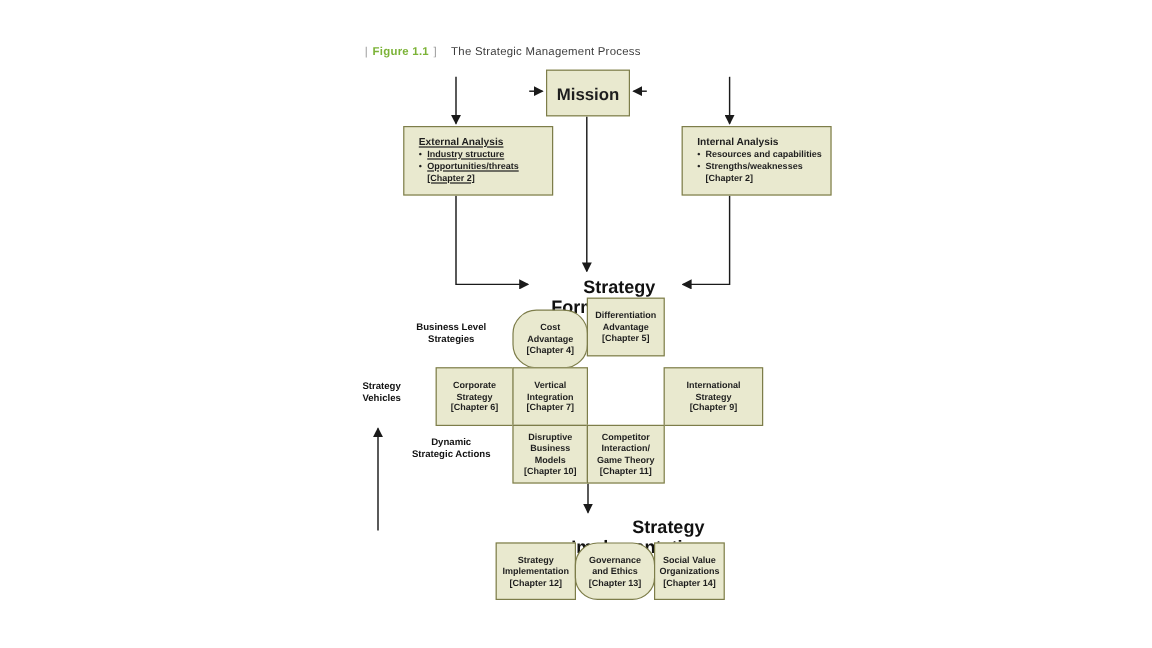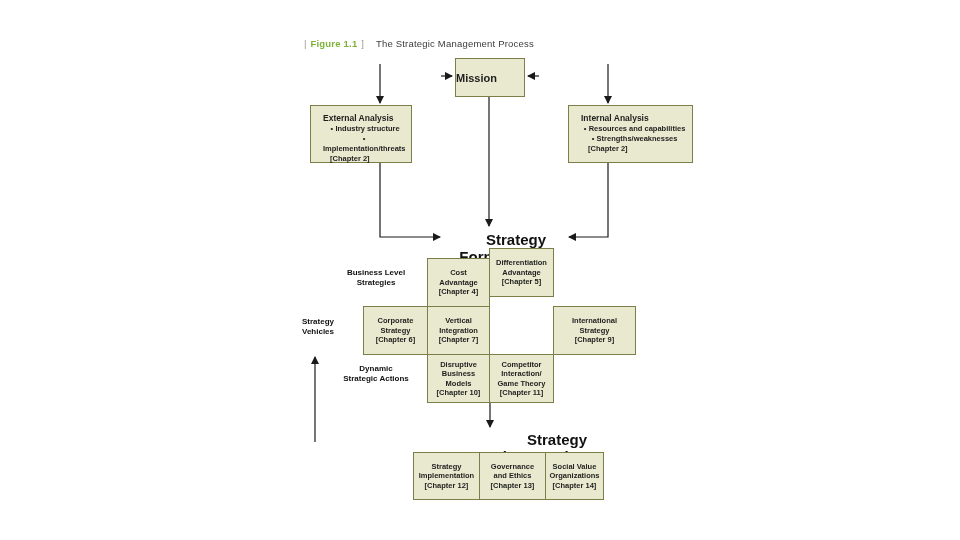--- a/index.html
+++ b/index.html
@@ -14,25 +14,25 @@
   .fig-title .bracket { color:var(--bracket-gray,#9a9a9a); font-weight:normal; margin:0 1px; }
   .fig-title .fig-label { color:var(--figure-green,#7cb338); font-weight:bold; }
   .fig-title .fig-name { margin-left:8px; color:#3c3c3c; }
 
   .box {
     position:absolute; box-sizing:border-box;
     background:var(--box-fill,#e9e9cf);
     border:1px solid var(--box-border,#7d7d4a);
     color:#1e1e1e;
   }
-  .mission { display:flex; align-items:center; 
-    font-size:11px; font-weight:bold; }
+  .mission { display:flex; align-items:center; justify-content:center;
+    font-size:14px; font-weight:bold; }
   .analysis { padding:7px 6px 0 12px; font-size:7.5px; line-height:10px; }
   .a-title { font-size:8.5px; font-weight:bold; margin-bottom:1px; }
-  .a-bullet { font-weight:bold;text-align:center; }
+  .a-bullet { font-weight:bold; }
   .a-bullet .dot { display:inline-block; width:7px; }
   .a-chap { font-weight:bold; padding-left:7px; }
 
   .cell { display:flex; align-items:center; justify-content:center; text-align:center;
     font-size:7.5px; font-weight:bold; line-height:9.5px; }
 
   .sec-label { position:absolute; text-align:right; font-size:15px; font-weight:bold; color:#111; }
   .row-label { position:absolute; text-align:center; font-size:8px; font-weight:bold;
     color:#111; line-height:9.5px; }
 </style>
@@ -62,24 +62,24 @@
     <span class="bracket">|</span>
     <span class="fig-label">Figure 1.1</span>
     <span class="bracket">]</span>
     <span class="fig-name">The Strategic Management Process</span>
   </div>
 
   <div class="box mission" style="left:455px; top:58px; width:70px; height:39px;">
     <span>Mission</span>
   </div>
 
-  <div class="box analysis" style="left:310px; top:105px; width:102px; height:58px;">
+  <div class="box analysis" style="left:336px; top:105px; width:125px; height:58px;text-decoration:underline;">
     <div class="a-title">External Analysis</div>
     <div class="a-bullet"><span class="dot">•</span><span>Industry structure</span></div>
-    <div class="a-bullet"><span class="dot">•</span><span>Implementation/threats</span></div>
+    <div class="a-bullet"><span class="dot">•</span><span>Opportunities/threats</span></div>
     <div class="a-chap">[Chapter 2]</div>
   </div>
 
   <div class="box analysis" style="left:543px; top:105px; width:125px; height:58px;margin-left:25px;">
     <div class="a-title">Internal Analysis</div>
     <div class="a-bullet"><span class="dot">•</span><span>Resources and capabilities</span></div>
     <div class="a-bullet"><span class="dot">•</span><span>Strengths/weaknesses</span></div>
     <div class="a-chap">[Chapter 2]</div>
   </div>
 
@@ -88,21 +88,21 @@
   <div class="row-label" style="left:336px; top:268px; width:80px;">
       <div>Business Level<br>Strategies</div>
     </div>
   <div class="row-label" style="left:294px; top:317px; width:48px;">
       <div>Strategy<br>Vehicles</div>
     </div>
   <div class="row-label" style="left:340px; top:364px; width:72px;">
       <div>Dynamic<br>Strategic Actions</div>
     </div>
 
-  <div class="box cell" style="left:427px; top:258px; width:63px; height:49px;">
+  <div class="box cell" style="left:427px; top:258px; width:63px; height:49px;border-radius:20px;">
       <div>Cost<br>Advantage<br>[Chapter 4]</div>
     </div>
   <div class="box cell" style="left:489px; top:248px; width:65px; height:49px;">
       <div>Differentiation<br>Advantage<br>[Chapter 5]</div>
     </div>
 
   <div class="box cell" style="left:363px; top:306px; width:65px; height:49px;">
       <div>Corporate<br>Strategy<br>[Chapter 6]</div>
     </div>
   <div class="box cell" style="left:427px; top:306px; width:63px; height:49px;">
@@ -117,20 +117,20 @@
     </div>
   <div class="box cell" style="left:489px; top:354px; width:65px; height:49px;">
       <div>Competitor<br>Interaction/<br>Game Theory<br>[Chapter 11]</div>
     </div>
 
   <div class="sec-label" style="left:447px; top:431px; width:140px;">Strategy Implementation</div>
 
   <div class="box cell" style="left:413px; top:452px; width:67px; height:48px;">
       <div>Strategy<br>Implementation<br>[Chapter 12]</div>
     </div>
-  <div class="box cell" style="left:479px; top:452px; width:67px; height:48px;">
+  <div class="box cell" style="left:479px; top:452px; width:67px; height:48px;border-radius:19px;">
       <div>Governance<br>and Ethics<br>[Chapter 13]</div>
     </div>
   <div class="box cell" style="left:545px; top:452px; width:59px; height:48px;">
       <div>Social Value<br>Organizations<br>[Chapter 14]</div>
     </div>
 
 </div>
 
 </body></html>

